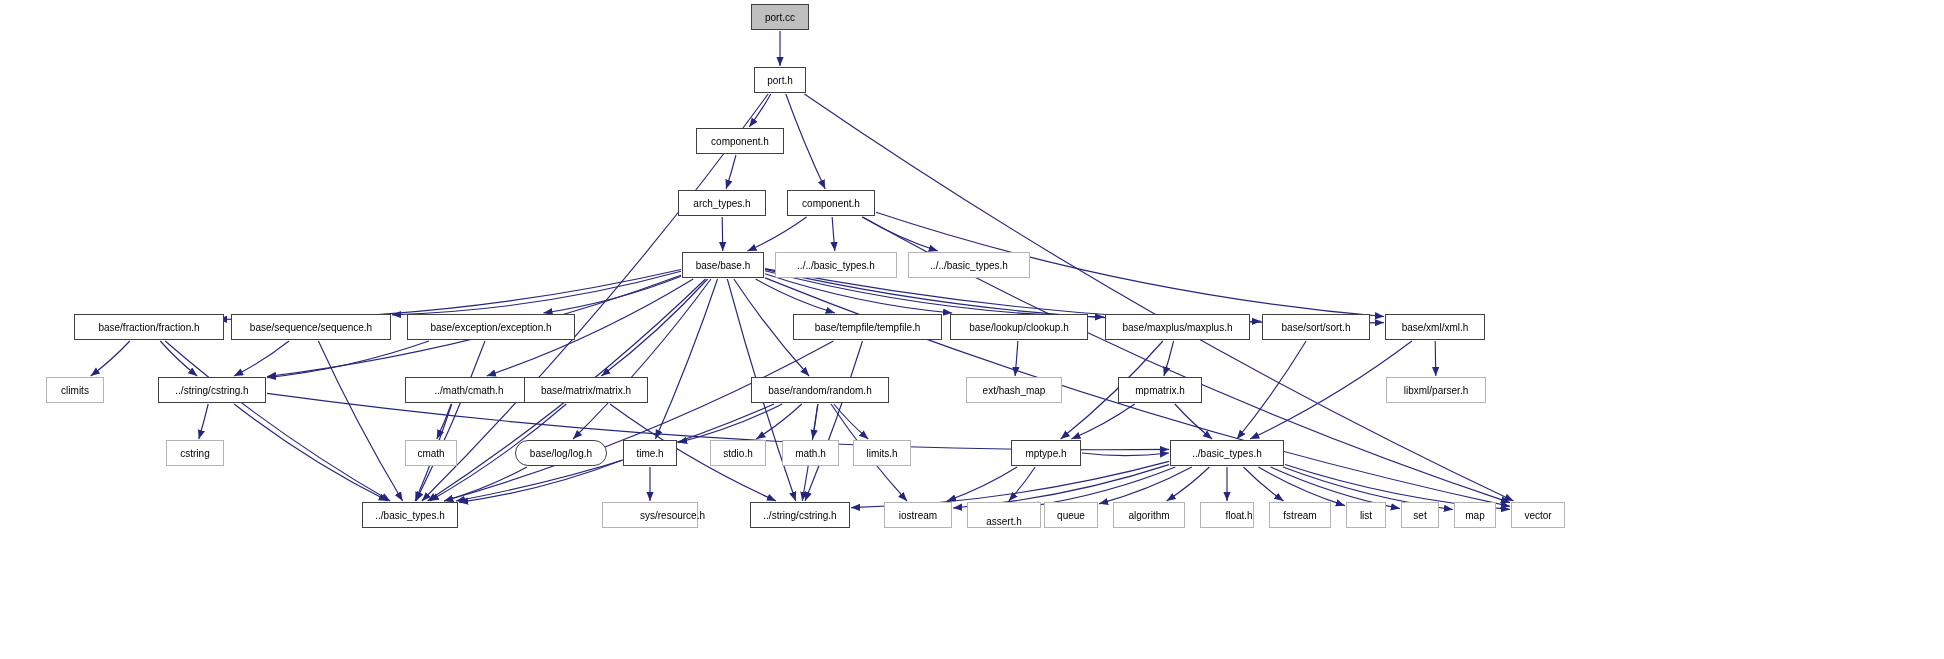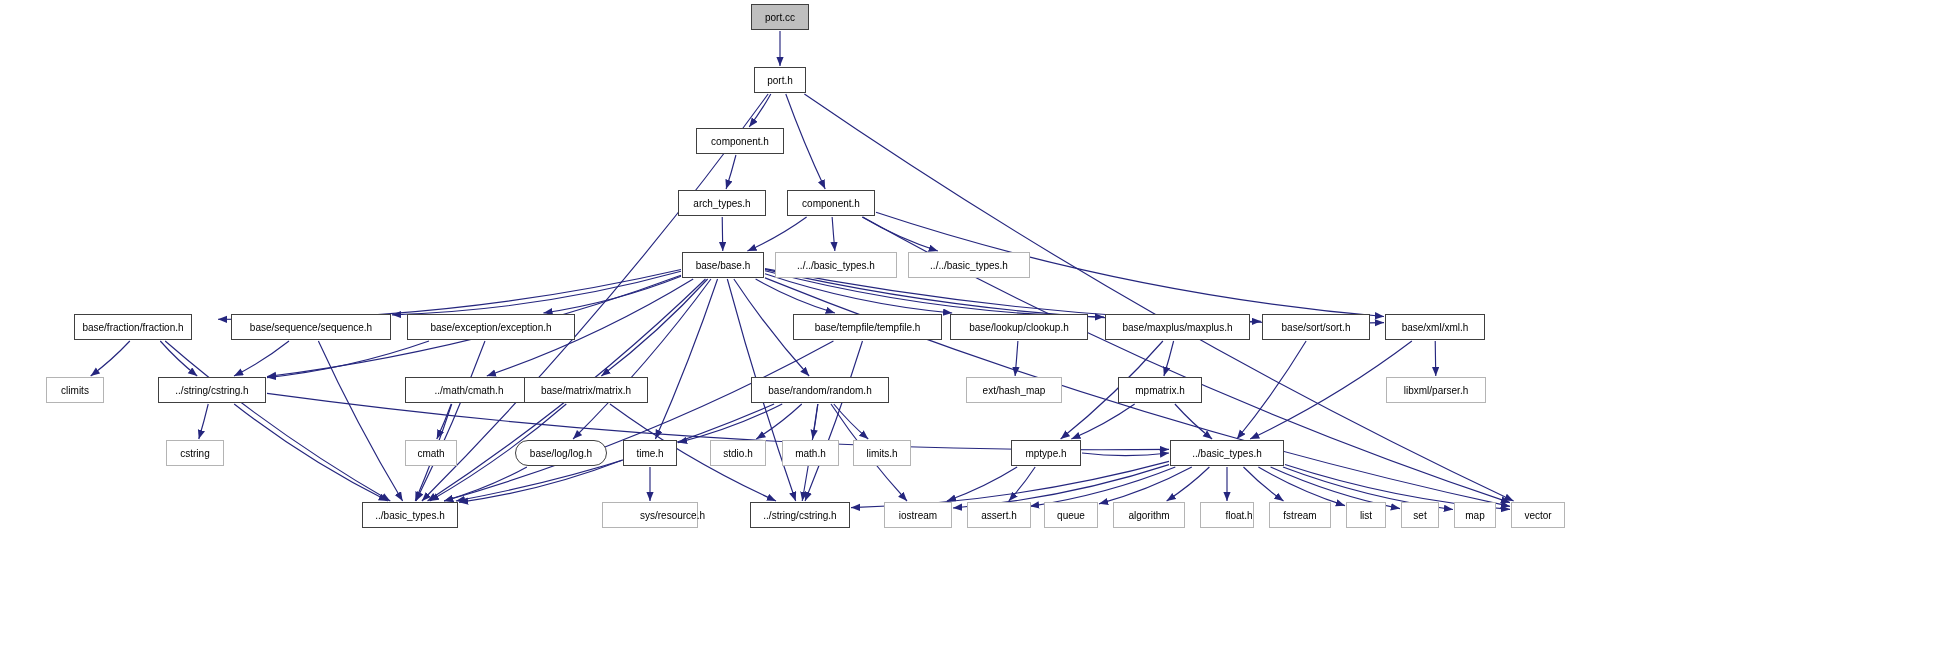--- a/index.html
+++ b/index.html
@@ -121,21 +121,21 @@
       </div>
       <div class="node hdr" style="left: 682px; top: 252px; width: 82px;">
         <span>base/base.h</span>
       </div>
       <div class="node light" style="left: 775px; top: 252px; width: 122px;">
         <span>../../basic_types.h</span>
       </div>
       <div class="node light" style="left: 908px; top: 252px; width: 122px;">
         <span>../../basic_types.h</span>
       </div>
-      <div class="node hdr" style="left: 74px; top: 314px; width: 118px;">
+      <div class="node hdr" style="left: 74px; top: 314px; width: 150px;">
         <span>base/fraction/fraction.h</span>
       </div>
       <div class="node hdr" style="left: 231px; top: 314px; width: 160px;">
         <span>base/sequence/sequence.h</span>
       </div>
       <div class="node hdr" style="left: 407px; top: 314px; width: 168px;">
         <span>base/exception/exception.h</span>
       </div>
       <div class="node hdr" style="left: 793px; top: 314px; width: 149px;">
         <span>base/tempfile/tempfile.h</span>
@@ -208,21 +208,21 @@
       </div>
       <div class="node light" style="left: 602px; top: 502px; width: 96px; padding-left: 45px;">
         <span>sys/resource.h</span>
       </div>
       <div class="node hdr" style="left: 750px; top: 502px; width: 100px;">
         <span>../string/cstring.h</span>
       </div>
       <div class="node light" style="left: 884px; top: 502px; width: 68px;">
         <span>iostream</span>
       </div>
-      <div class="node light" style="left: 967px; top: 502px; width: 64px;">
+      <div class="node light" style="left: 967px; top: 502px; width: 74px; align-items: flex-end;">
         <span>assert.h</span>
       </div>
       <div class="node light" style="left: 1044px; top: 502px; width: 54px;">
         <span>queue</span>
       </div>
       <div class="node light" style="left: 1113px; top: 502px; width: 72px;">
         <span>algorithm</span>
       </div>
       <div class="node light" style="left: 1200px; top: 502px; width: 54px; padding-left: 24px;">
         <span>float.h</span>

